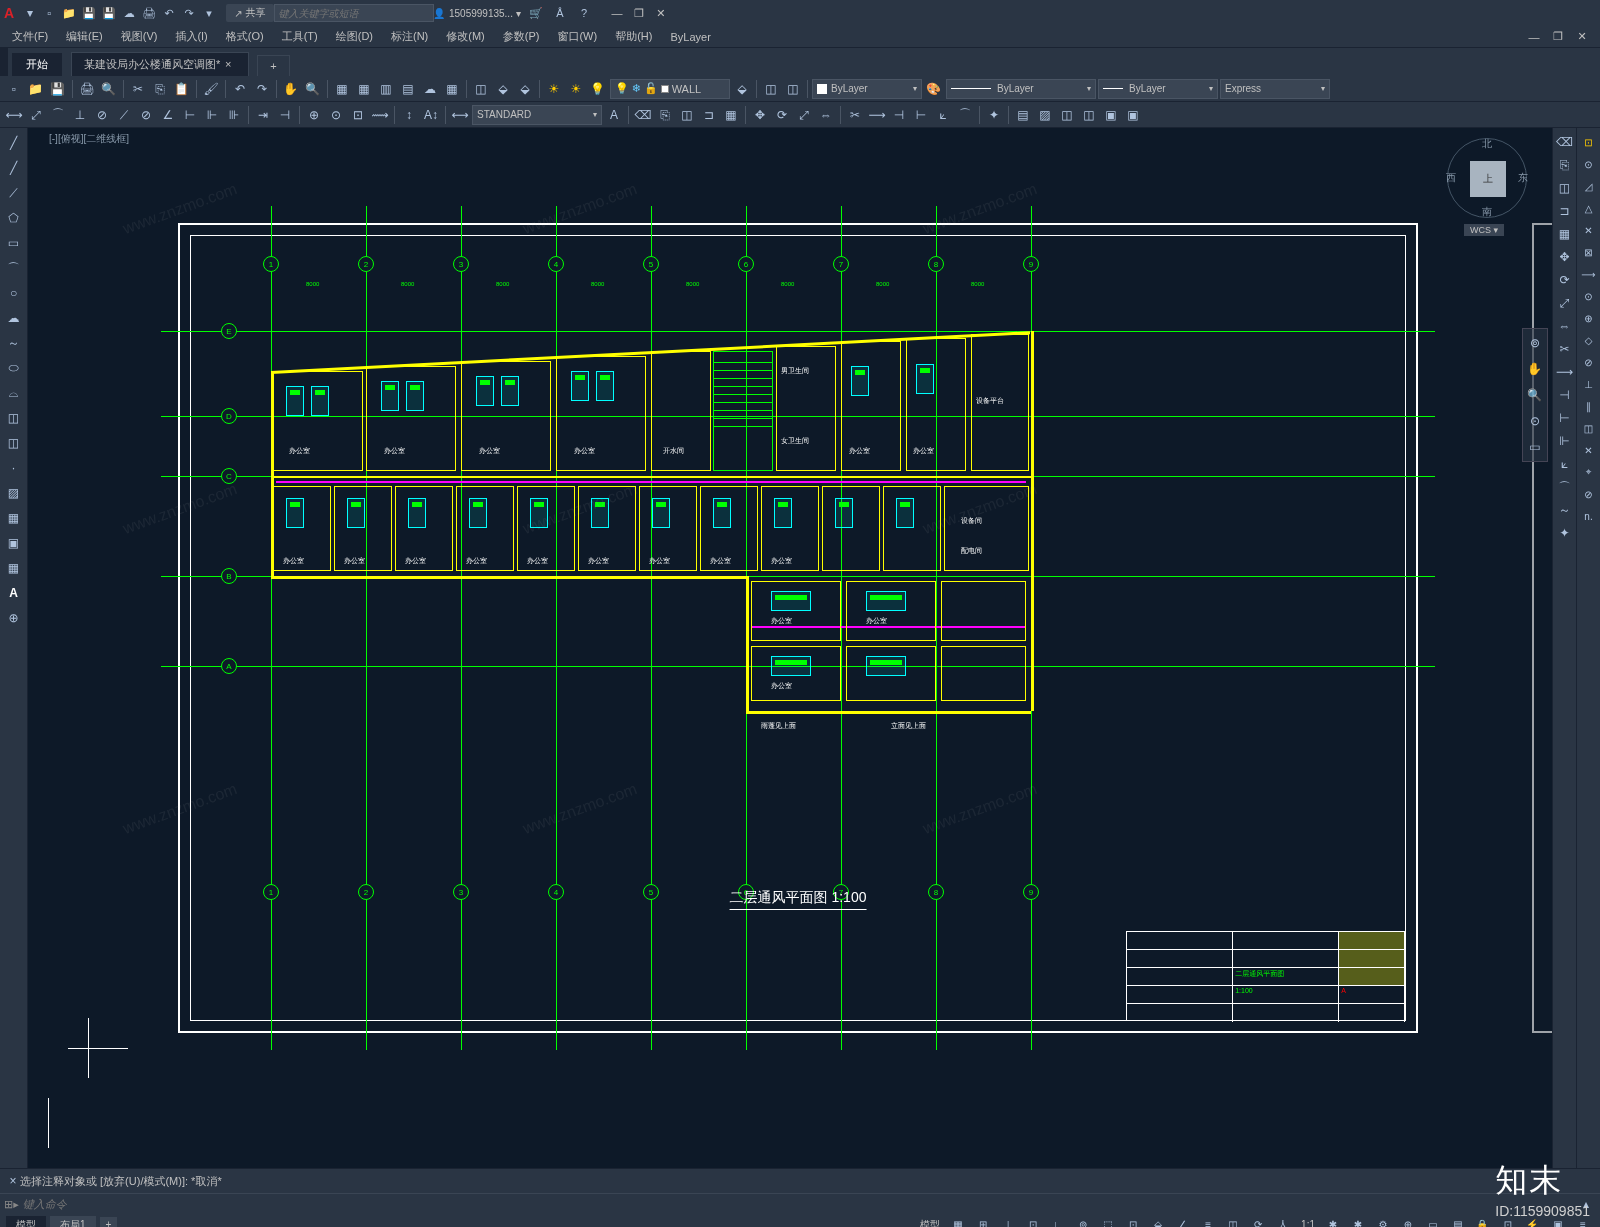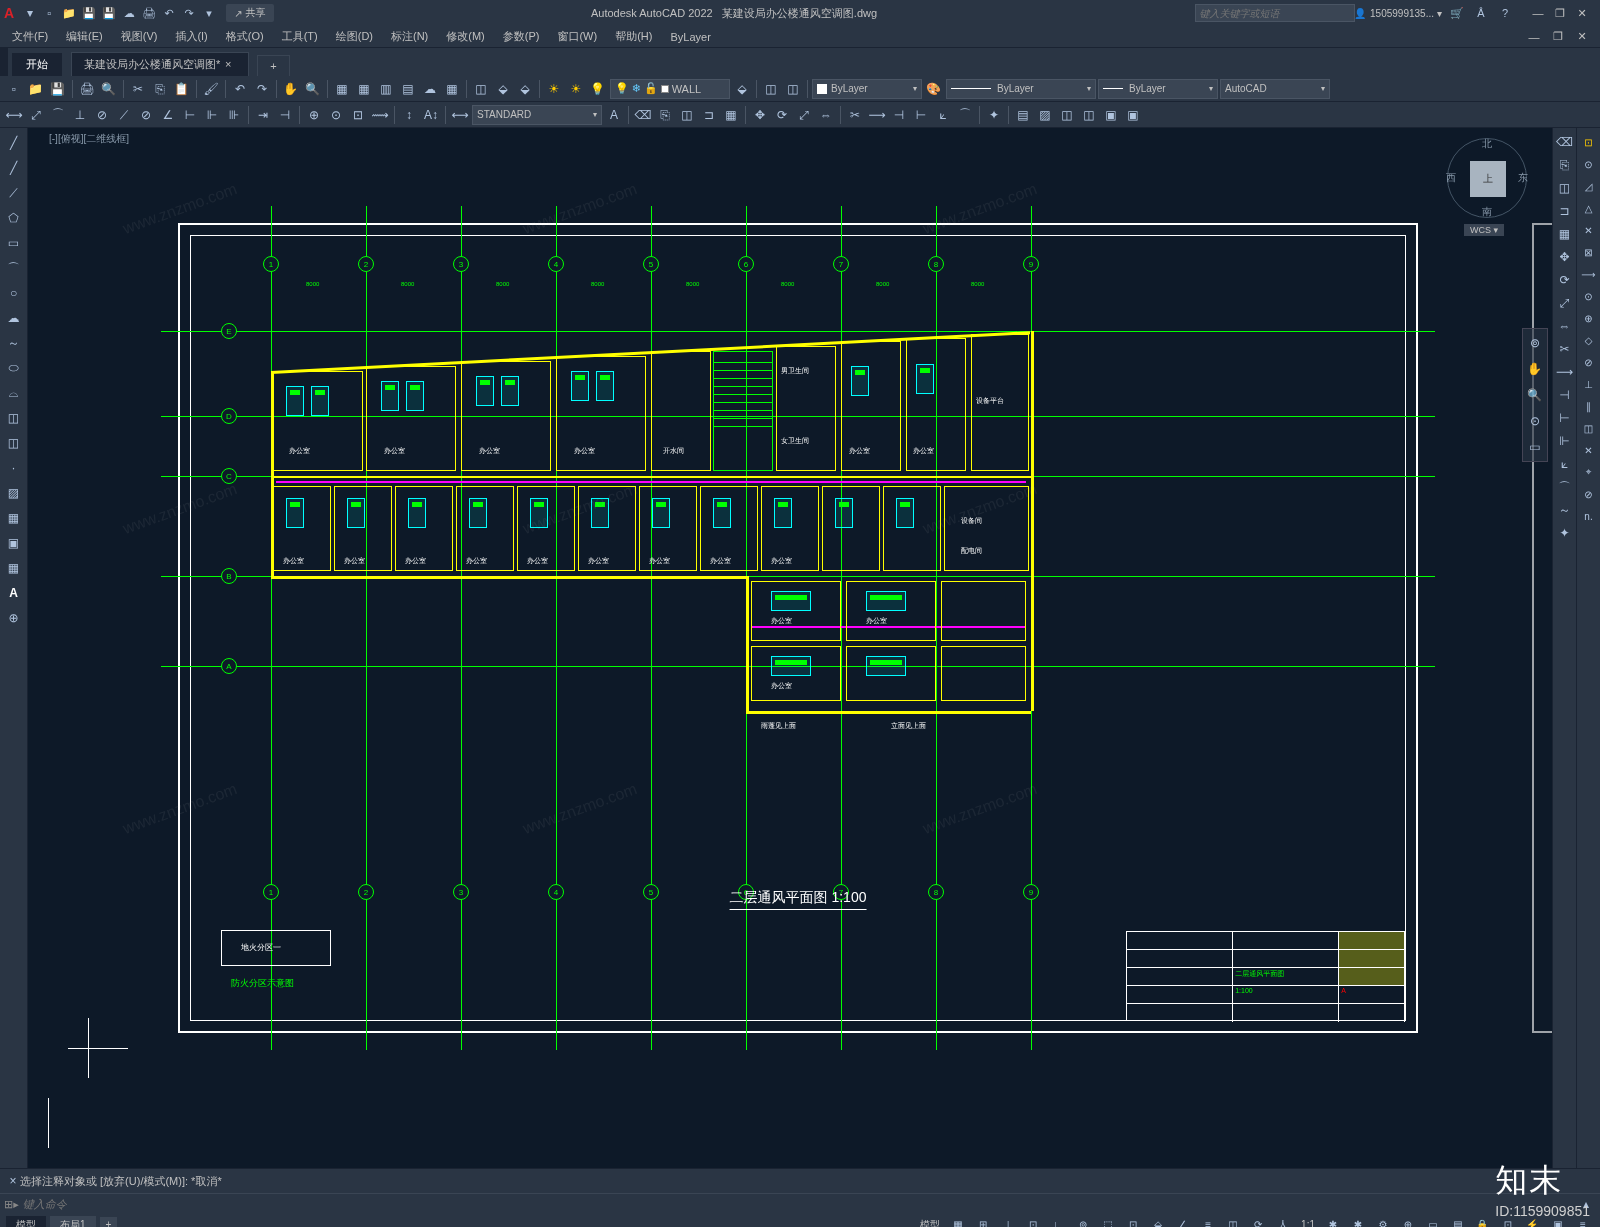--- a/index.html
+++ b/index.html
@@ -131,23 +131,20 @@
     <span class="qat-icon">☁</span>
     <span class="qat-icon">🖨</span>
     <span class="qat-icon">↶</span>
     <span class="qat-icon">↷</span>
     <span class="qat-icon">▾</span>
   </div>
   <div class="share-btn">
       <span>↗</span>
       <span>共享</span>
     </div>
-  <div class="title-center">
-    <span>Autodesk AutoCAD 2022</span>&nbsp;&nbsp;&nbsp;<span>某建设局办公楼通风空调图.dwg</span>
-  </div>
   <input class="search-box" placeholder="键入关键字或短语" style="">
   <div class="title-right">
     <div class="user-info">
         <span>👤</span>
         <span>1505999135...</span>
         <span>▾</span>
       </div>
     <span class="qat-icon">🛒</span>
     <span class="qat-icon">Å</span>
     <span class="qat-icon">?</span>
@@ -238,21 +235,21 @@
     </div>
   <span class="tb-icon">🎨</span>
   <div class="tb-dropdown" style="width:150px">
       <span style="display:inline-block;width:40px;border-top:1px solid #fff;margin-right:6px"></span>
       <span>ByLayer</span>
     </div>
   <div class="tb-dropdown" style="width:120px">
       <span style="display:inline-block;width:20px;border-top:1px solid #fff;margin-right:6px"></span>
       <span>ByLayer</span>
     </div>
-  <div class="tb-dropdown" style="width:110px">AutoCAD</div>
+  <div class="tb-dropdown" style="width:110px">Express</div>
 </div>
 
 <div class="toolbar-row">
   <span class="tb-icon">⟷</span>
   <span class="tb-icon">⤢</span>
   <span class="tb-icon">⌒</span>
   <span class="tb-icon">⊥</span>
   <span class="tb-icon">⊘</span>
   <span class="tb-icon">⟋</span>
   <span class="tb-icon">⊘</span>
@@ -501,25 +498,20 @@
         <div class="grid-bubble" style="left:72px;bottom:120px">1</div>
         <div class="grid-bubble" style="left:167px;bottom:120px">2</div>
         <div class="grid-bubble" style="left:262px;bottom:120px">3</div>
         <div class="grid-bubble" style="left:357px;bottom:120px">4</div>
         <div class="grid-bubble" style="left:452px;bottom:120px">5</div>
         <div class="grid-bubble" style="left:547px;bottom:120px">6</div>
         <div class="grid-bubble" style="left:642px;bottom:120px">7</div>
         <div class="grid-bubble" style="left:737px;bottom:120px">8</div>
         <div class="grid-bubble" style="left:832px;bottom:120px">9</div>
 
-        <div class="fire-zone">
-          <div class="fire-zone-shape"></div>
-          <div class="fire-zone-label1">地火分区一</div>
-          <div class="fire-zone-label2">防火分区示意图</div>
-        </div>
 
         <div class="drawing-title">二层通风平面图  1:100</div>
       </div>
 
       <div class="title-block">
         <div class="title-block-row">
             <div class="title-block-cell"></div>
             <div class="title-block-cell"></div>
             <div class="title-block-cell" style="flex:0.6;background:rgba(255,255,0,0.3)"></div>
           </div>

